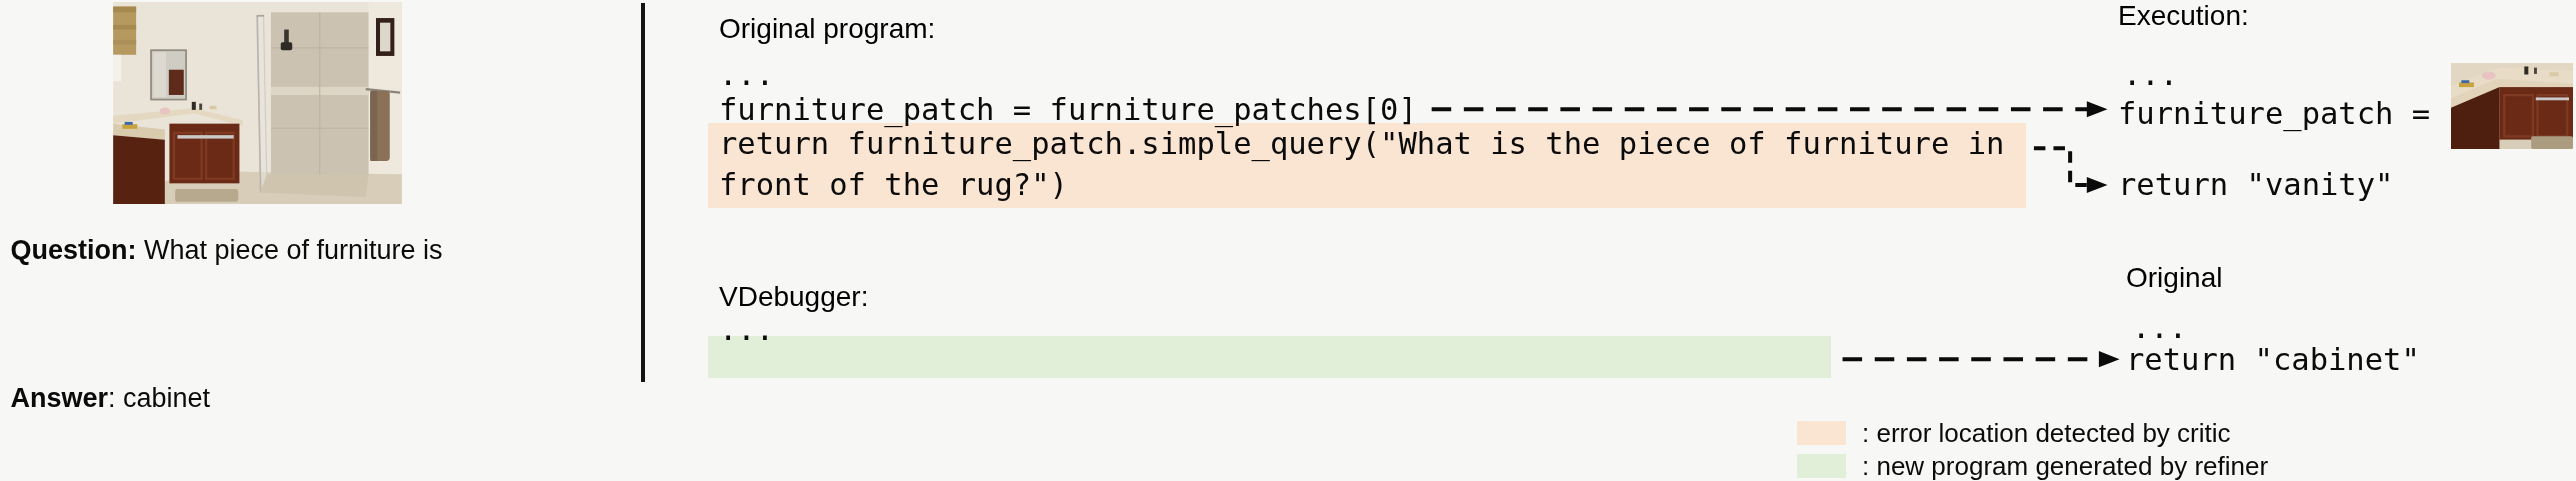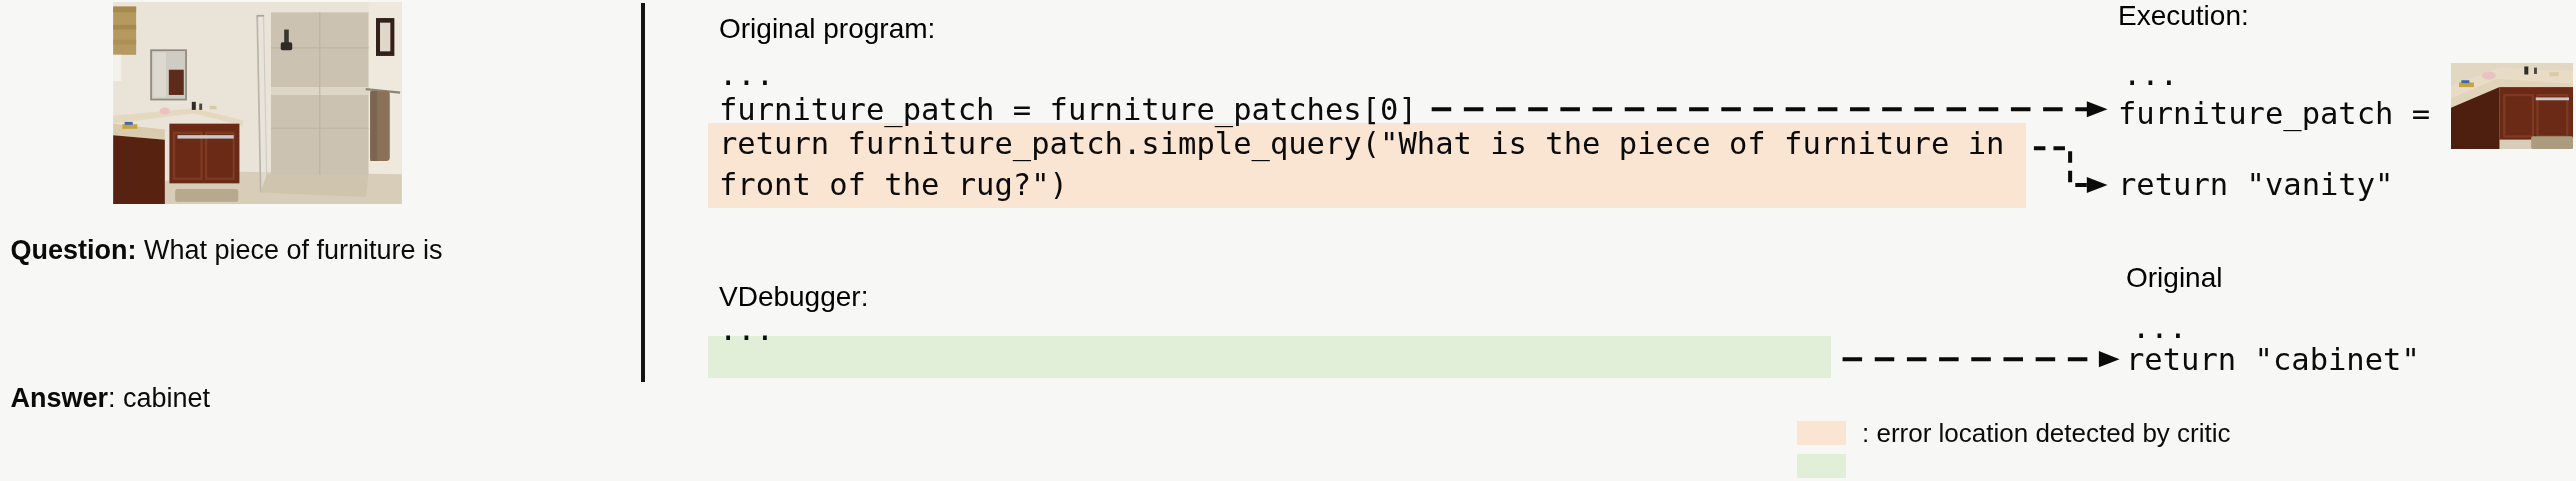--- a/index.html
+++ b/index.html
@@ -159,20 +159,21 @@
   <div class="abs heading" style="left:2126px;top:262px;">Original</div>
 
   <div class="abs mono codeline ztext" style="left:2132px;top:307px;">...</div>
 
   <div class="abs mono codeline ztext" style="left:2126px;top:339px;">return "cabinet"</div>
 
   <div class="swatch" style="left: 1797px; top: 421px; background: rgb(250, 229, 211);"></div>
   <div class="abs legend-label" style="left:1862px;top:421px;">: error location detected by critic</div>
 
   <div class="swatch" style="left: 1797px; top: 454px; background: rgb(226, 239, 216);"></div>
+  <div class="abs legend-label" style="left:1862px;top:454px;">: new program generated by refiner</div>
 
   <svg id="connector-overlay" width="2576" height="481" viewBox="0 0 4480 837">
 
     <g>
       <line x1="2490" y1="190" x2="3632" y2="190" stroke="#0b0b0b" stroke-width="7" stroke-dasharray="34 22"></line>
       <polygon points="3630,176 3666,190 3630,204" fill="#0b0b0b"></polygon>
     </g>
 
     <g>
       <path d="M 3538 258 L 3601 258 L 3601 322 L 3632 322" fill="none" stroke="#0b0b0b" stroke-width="7" stroke-dasharray="20 14"></path>

